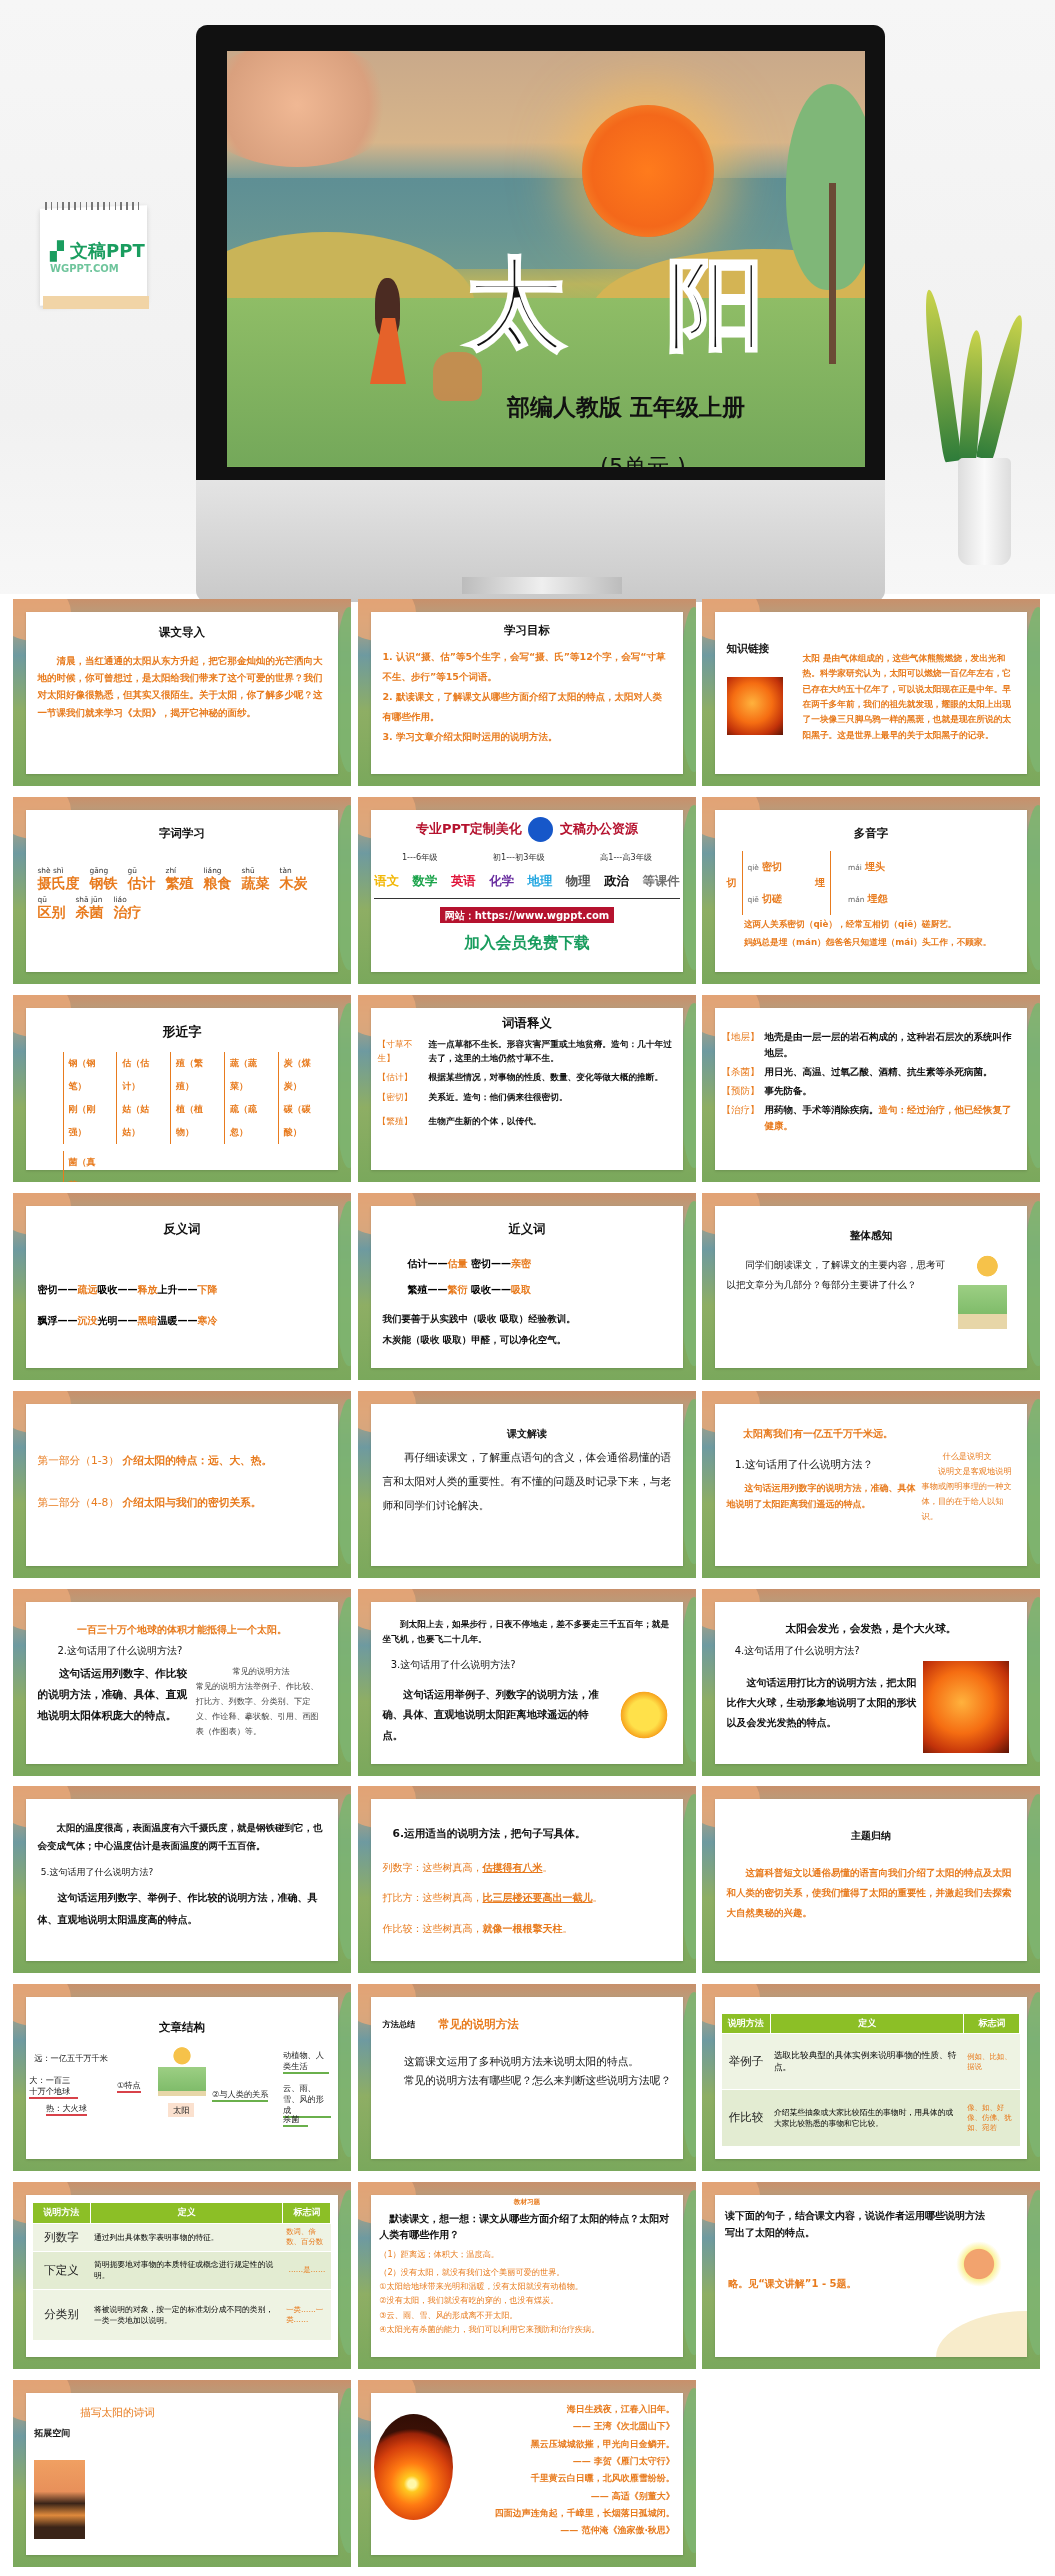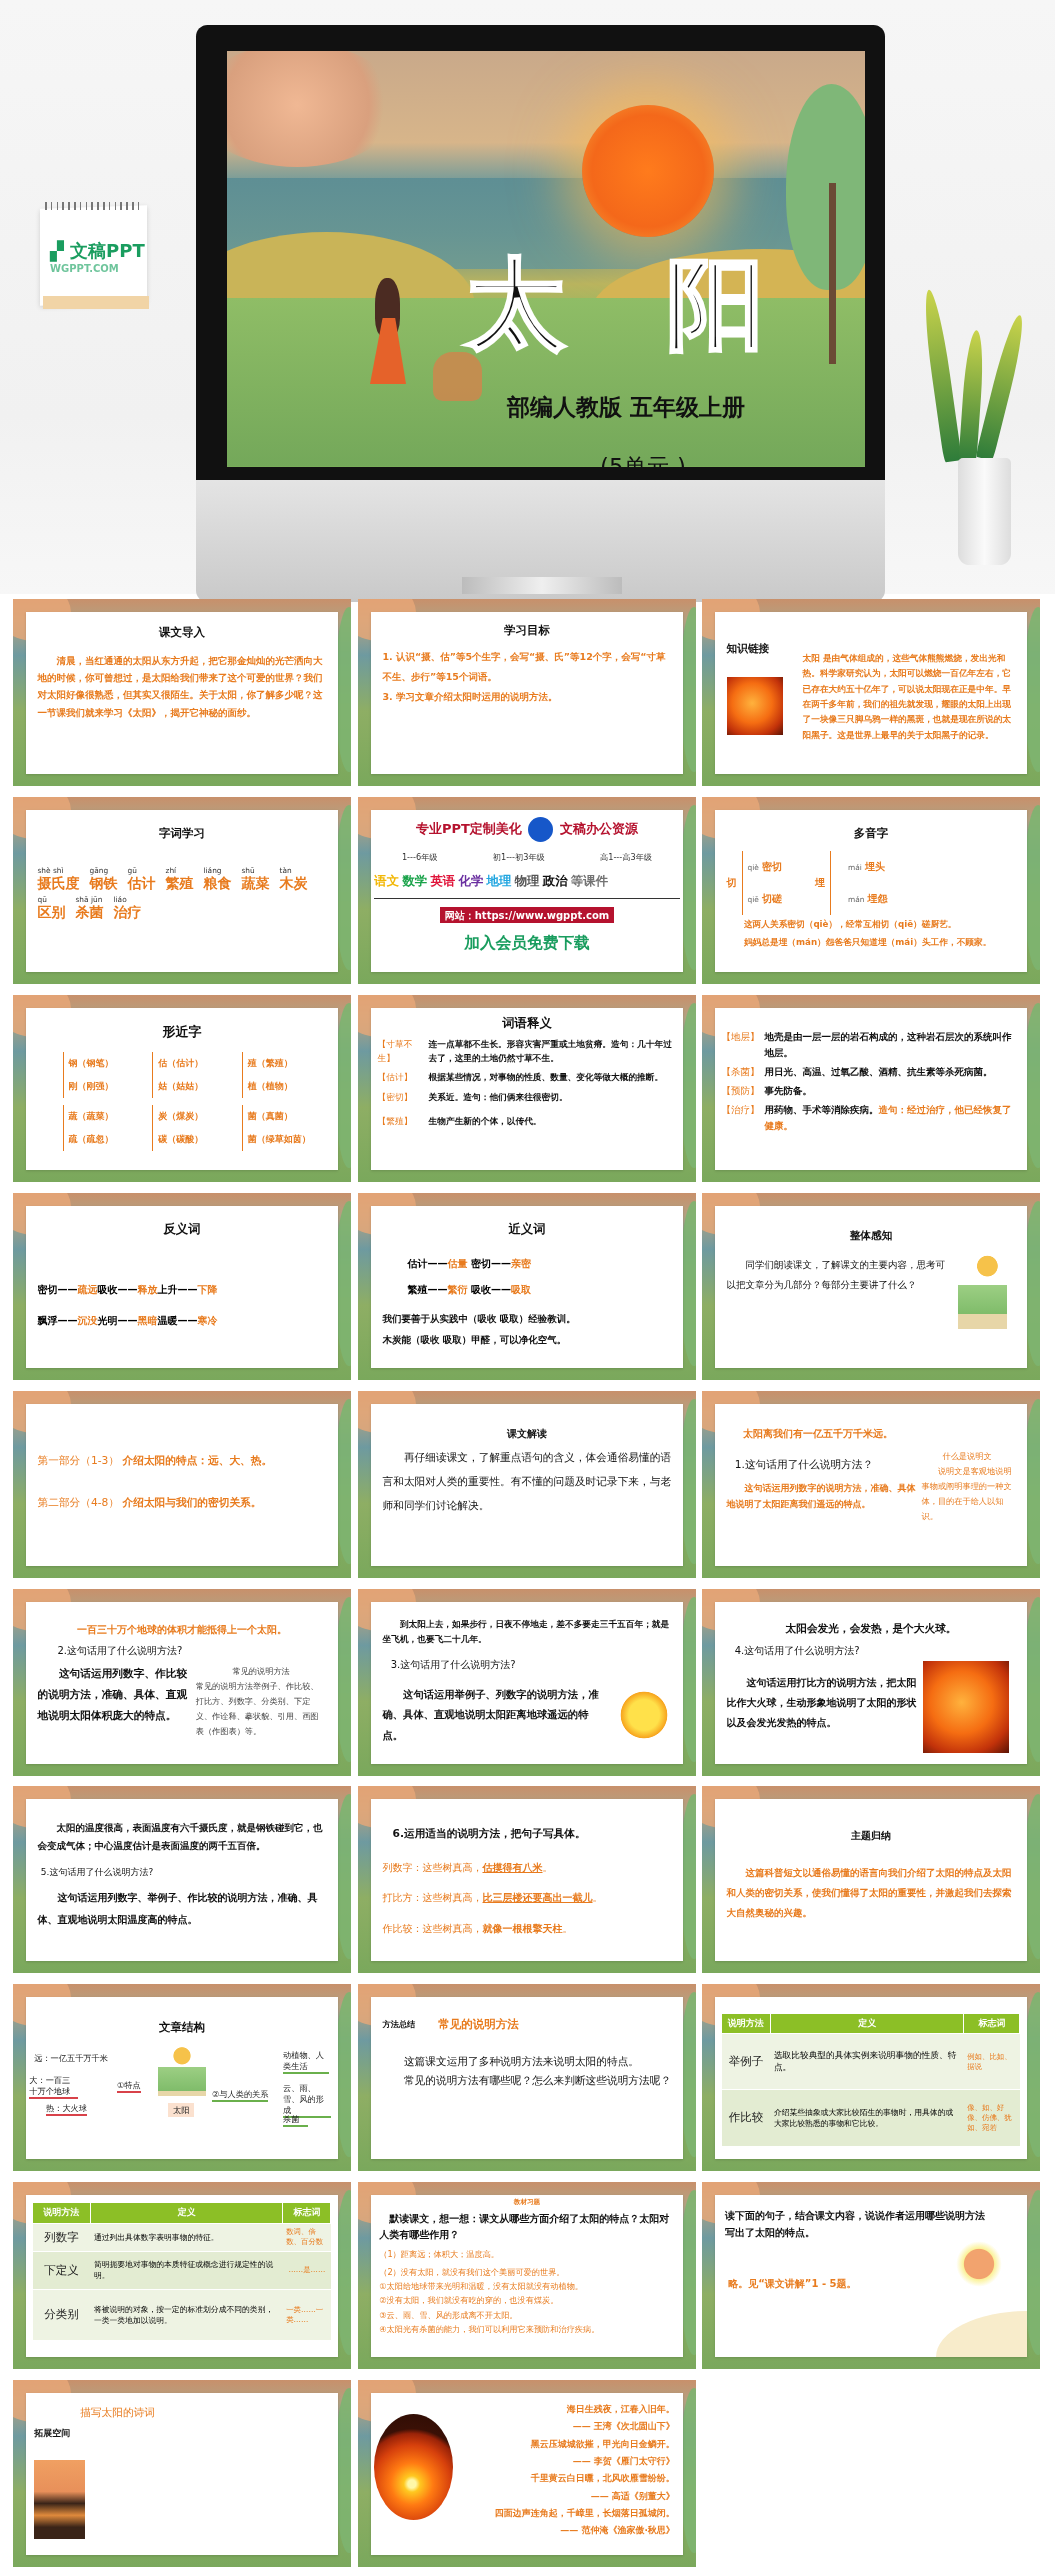--- a/index.html
+++ b/index.html
@@ -98,20 +98,21 @@
   <div class="h" style="margin-top:5px">课文导入</div>
   <div class="p ob" style="margin-top:11.5px;text-indent:2em;font-size:9.5px;line-height:17.3px">清晨，当红通通的太阳从东方升起，把它那金灿灿的光芒洒向大地的时候，你可曾想过，是太阳给我们带来了这个可爱的世界？我们对太阳好像很熟悉，但其实又很陌生。关于太阳，你了解多少呢？这一节课我们就来学习《太阳》，揭开它神秘的面纱。</div>
 </div>
     </div>
 
 <div class="slide" style="left:345px;top:0">
       <div class="card">
   <div class="h" style="margin-top:3.3px">学习目标</div>
   <div class="p ob" style="margin-top:8.2px;font-size:9.5px;line-height:20px">
     <div>1. 认识“摄、估”等5个生字，会写“摄、氏”等12个字，会写“寸草不生、步行”等15个词语。</div>
+    <div>2. 默读课文，了解课文从哪些方面介绍了太阳的特点，太阳对人类有哪些作用。</div>
     <div>3. 学习文章介绍太阳时运用的说明方法。</div>
   </div>
 </div>
     </div>
 
 <div class="slide" style="left:689px;top:0">
       <div class="card" style="display:flex;gap:10px">
   <div style="width:66px;flex:none">
     <div class="kb" style="font-size:10.7px;margin-top:21.4px">知识链接</div>
     <div class="img-sun" style="width:56px;height:58px;margin-top:21.4px"></div>
@@ -173,21 +174,21 @@
   <div style="display:flex;align-items:center;justify-content:center;gap:6.6px;font-weight:bold;font-size:13px;color:#b5122e">
     <span>专业PPT定制美化</span>
     <span style="width:25px;height:25px;border-radius:50%;background:#1657c9;display:inline-block"></span>
     <span>文稿办公资源</span>
   </div>
   <div style="display:flex;justify-content:space-around;font-size:8.2px;color:#333;margin-top:10px">
     <span>1---6年级</span>
     <span>初1---初3年级</span>
     <span>高1---高3年级</span>
   </div>
-  <div style="display:flex;justify-content:flex-start;gap:3.3px;font-size:12.4px;font-weight:bold;margin-top:10px" id="subjects">
+  <div style="display:flex;justify-content:space-between;gap:3.3px;font-size:12.4px;font-weight:bold;margin-top:10px" id="subjects">
           <span style="color: rgb(242, 183, 5);">语文</span>
           <span style="color: rgb(26, 163, 74);">数学</span>
           <span style="color: rgb(224, 21, 58);">英语</span>
           <span style="color: rgb(106, 47, 160);">化学</span>
           <span style="color: rgb(31, 165, 224);">地理</span>
           <span style="color: rgb(85, 85, 85);">物理</span>
           <span style="color: rgb(17, 17, 17);">政治</span>
           <span style="color: #737373;">等课件</span>
         </div>
   <div style="border-top:0.8px solid #333;margin-top:8.2px"></div>
@@ -216,21 +217,21 @@
     </div>
   </div>
   <div class="ob" style="font-size:8.7px;line-height:18px;text-indent:2em">这两人关系密切（qiè），经常互相切（qiē）磋厨艺。</div>
   <div class="ob" style="font-size:8.7px;line-height:18px;text-indent:2em">妈妈总是埋（mán）怨爸爸只知道埋（mái）头工作，不顾家。</div>
 </div>
     </div>
 
 <div class="slide" style="left:0;top:396px">
       <div class="card">
   <div class="h" style="margin-top:6.6px;font-size:13px">形近字</div>
-  <div style="display:grid;grid-template-columns:repeat(3,1fr);gap:6.6px 5px;margin:11.5px 0 0 25px;font-size:9px" class="ob">
+  <div style="display:grid;grid-template-columns:repeat(5,1fr);gap:6.6px 5px;margin:11.5px 0 0 25px;font-size:9px" class="ob">
     <div style="border-left:1.6px solid #e87b1e;padding-left:5px;line-height:23px">
             <div>钢（钢笔）</div>
             <div>刚（刚强）</div>
           </div>
     <div style="border-left:1.6px solid #e87b1e;padding-left:5px;line-height:23px">
             <div>估（估计）</div>
             <div>姑（姑姑）</div>
           </div>
     <div style="border-left:1.6px solid #e87b1e;padding-left:5px;line-height:23px">
             <div>殖（繁殖）</div>

